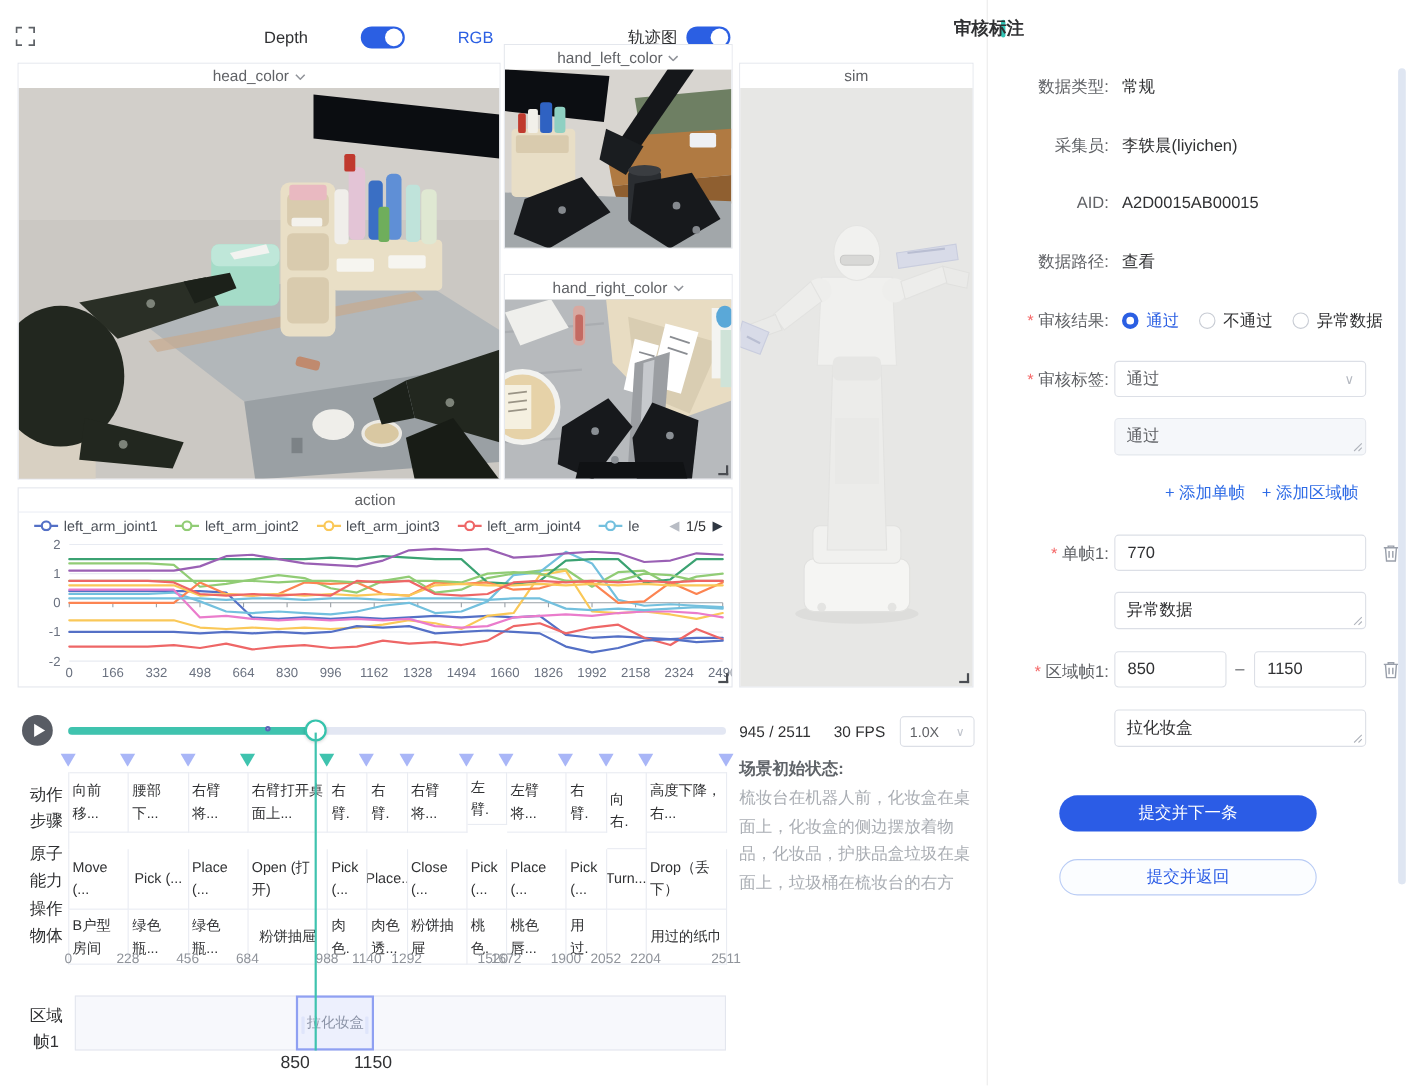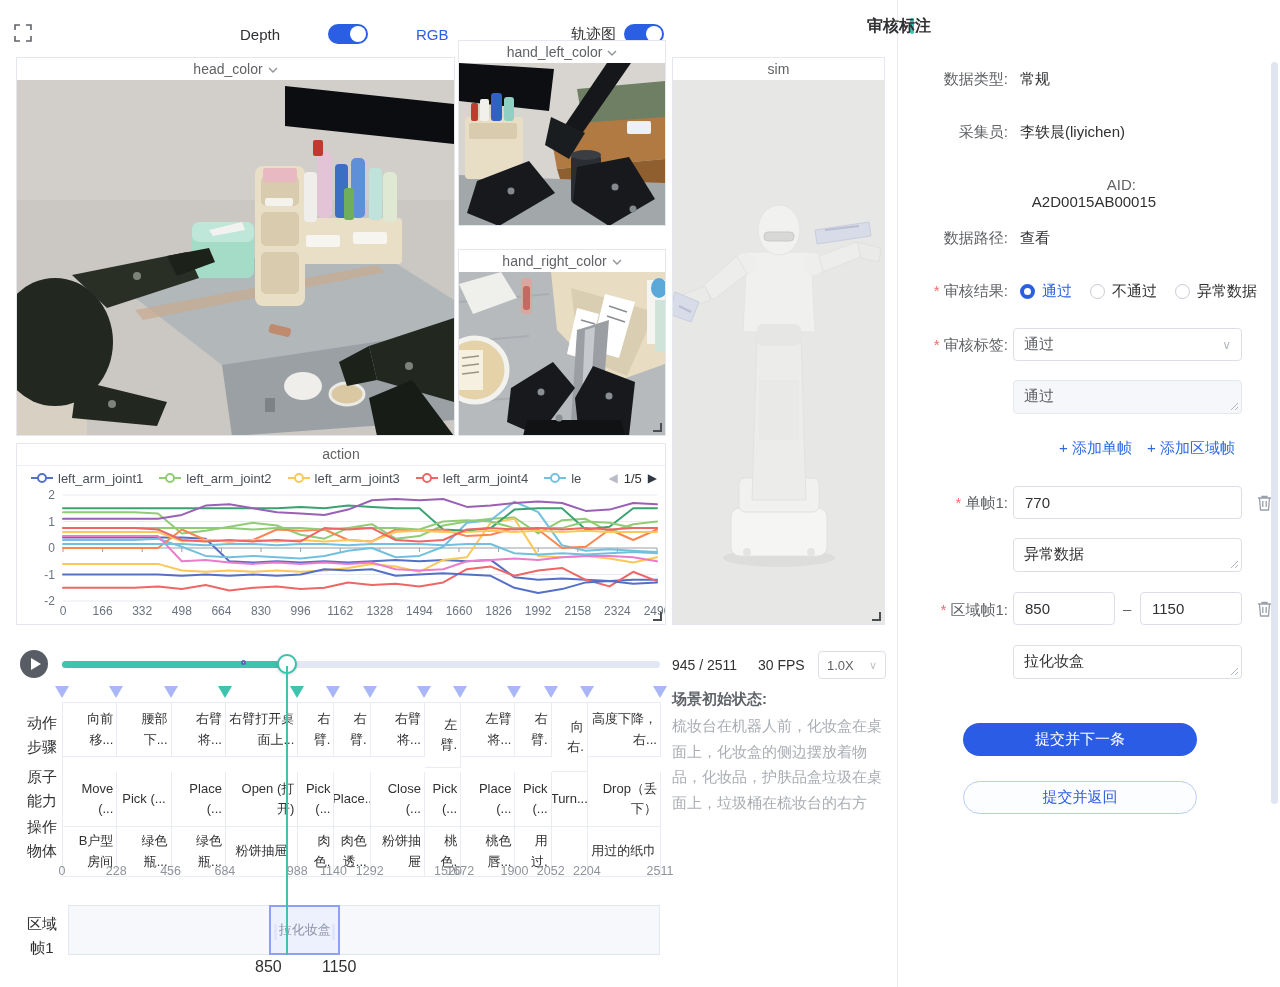--- a/index.html
+++ b/index.html
@@ -53,21 +53,21 @@
   
   .marker { position:absolute; top:684px; cursor:pointer; }
   #playhead { position:absolute; top:666px; width:2px; height:289px; background:#3fc3ae; z-index:6; }
 
   
   .row-label { position:absolute; left:22px; width:40px; text-align:center; font-size:15px; color:#303133;
     white-space:pre-line; line-height:1.6; }
   #steps-grid { position:absolute; left:62px; top:702px; width:599px; }
   .grid-row { display:flex; border-left:1px solid #e9ecf2; }
   .grid-row .cell { border-right:1px solid #e9ecf2; border-bottom:1px solid #e9ecf2; border-top:0;
-    display:flex; align-items:center; justify-content:center; text-align:right;
+    display:flex; align-items:center; justify-content:center; text-align:left;
     font-size:13px; color:#303133; line-height:1.55; padding:2px 3px; overflow:hidden; }
   .grid-row:first-child .cell { border-top:1px solid #e9ecf2; }
   .axis-num { position:absolute; top:864px; font-size:12.5px; color:#8f939a; transform:translateX(-50%); }
 
   
   #scene-box { position:absolute; left:672px; top:690px; width:224px; font-size:15px; }
   #scene-title { color:#5f6368; font-weight:bold; margin-bottom:4px; }
   #scene-desc { color:#a9adb3; line-height:1.7; }
 
   
@@ -482,21 +482,21 @@
 物体</div>
   <div id="steps-grid">
       <div class="grid-row">
         <div class="cell" style="width: 54.2987px; height: 55px;">向前移...</div>
         <div class="cell" style="width: 54.2987px; height: 55px;">腰部下...</div>
         <div class="cell" style="width: 54.2987px; height: 55px;">右臂将...</div>
         <div class="cell" style="width: 72.3982px; height: 55px;">右臂打开桌面上...</div>
         <div class="cell" style="width: 36.1991px; height: 55px;">右臂.</div>
         <div class="cell" style="width: 36.1991px; height: 55px;">右臂.</div>
         <div class="cell" style="width: 54.2987px; height: 55px;">右臂将...</div>
-        <div class="cell" style="width: 36.1991px; height: 66px;">左臂.</div>
+        <div class="cell" style="width: 36.1991px; height: 48px;">左臂.</div>
         <div class="cell" style="width: 54.2987px; height: 55px;">左臂将...</div>
         <div class="cell" style="width: 36.1991px; height: 55px;">右臂.</div>
         <div class="cell" style="width: 36.1991px; height: 70px;">向右.</div>
         <div class="cell" style="width: 73.1127px; height: 55px;">高度下降，右...</div>
       </div>
       <div class="grid-row">
         <div class="cell" style="width: 54.2987px; height: 55px;">Move (...</div>
         <div class="cell" style="width: 54.2987px; height: 55px;">Pick (...</div>
         <div class="cell" style="width: 54.2987px; height: 55px;">Place (...</div>
         <div class="cell" style="width: 72.3982px; height: 55px;">Open (打开)</div>
@@ -562,21 +562,21 @@
   <div id="sb-title">审核标注</div>
 
   <div class="srow" style="top:123px;">
     <span class="slabel">采集员:</span>
     <span class="svalue">李轶晨(liyichen)</span>
   </div>
   <div class="srow" style="top:70px;">
     <span class="slabel">数据类型:</span>
     <span class="svalue">常规</span>
   </div>
-  <div class="srow" style="top:176px;flex-direction:column;">
+  <div class="srow" style="top:176px;">
     <span class="slabel">AID:</span>
     <span class="svalue">A2D0015AB00015</span>
   </div>
   <div class="srow" style="top:229px;">
     <span class="slabel">数据路径:</span>
     <span class="svalue link">查看</span>
   </div>
 
   <div class="srow" style="top:282px;">
     <span class="slabel req">审核结果:</span>

